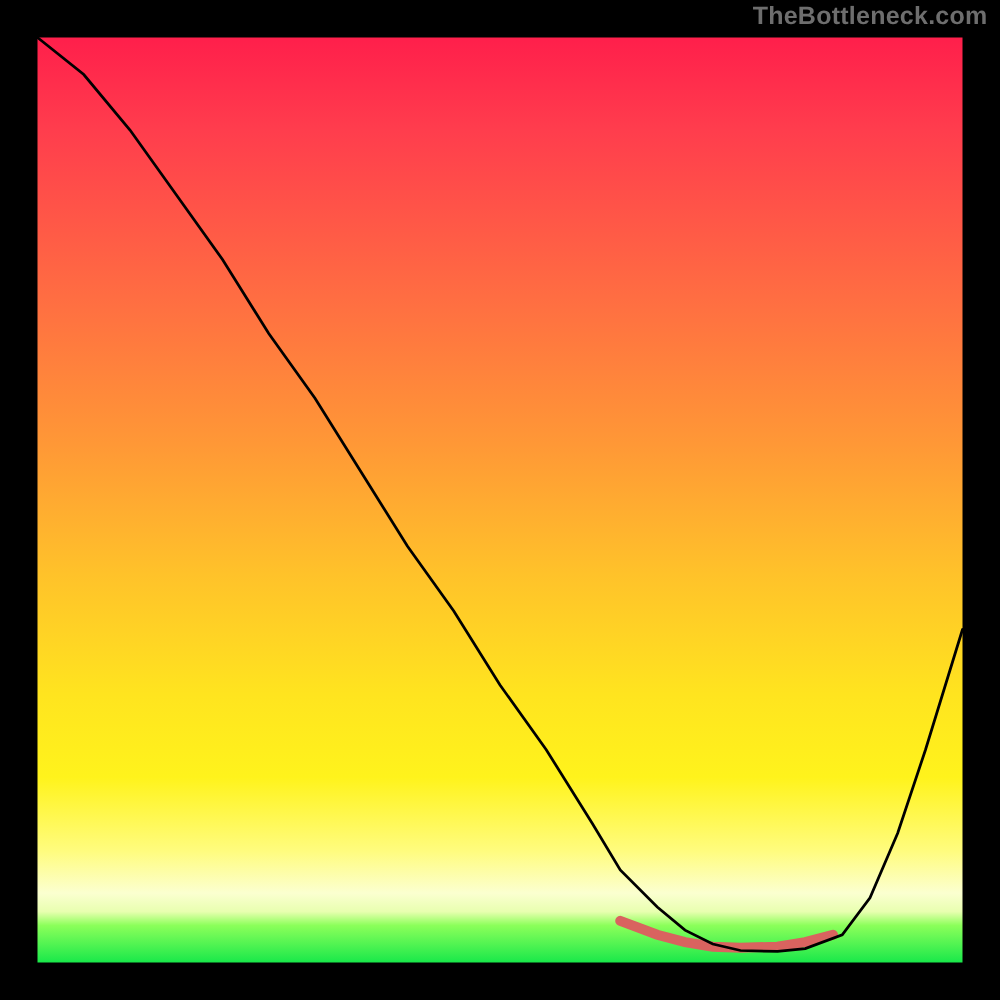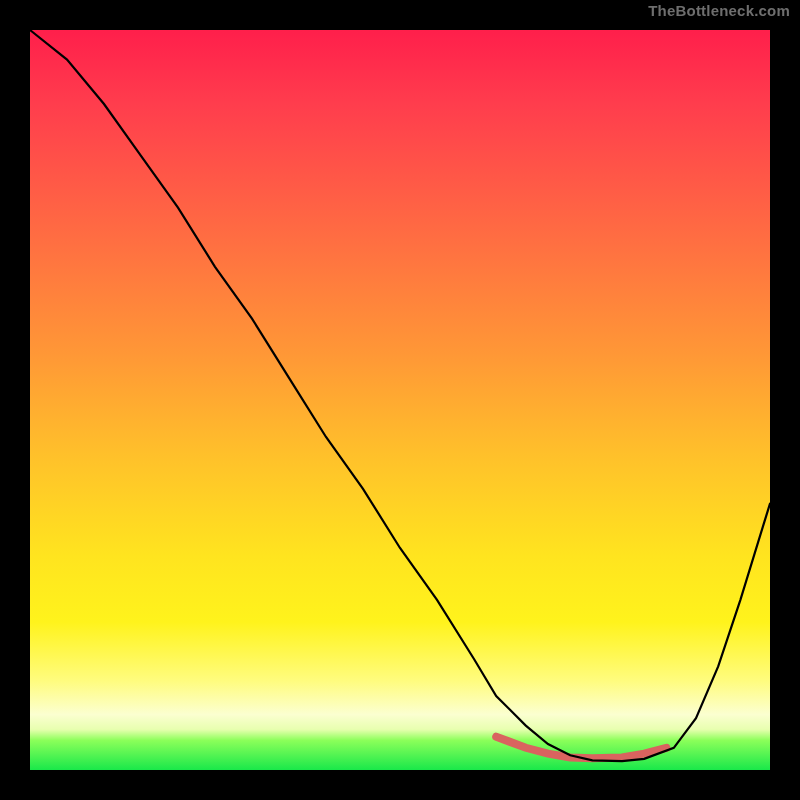--- a/index.html
+++ b/index.html
@@ -14,21 +14,21 @@
   .frame {
     position: relative;
     width: 800px;
     height: 800px;
   }
   .watermark {
     position: absolute;
     top: 2px;
     right: 10px;
     color: #6e6e6e;
-    font-size: 15px;
+    font-size: 20px;
     font-weight: 600;
     letter-spacing: 0.2px;
     z-index: 30;
   }
   .plot {
     position: absolute;
     left: 30px;
     top: 30px;
     width: 740px;
     height: 740px;

